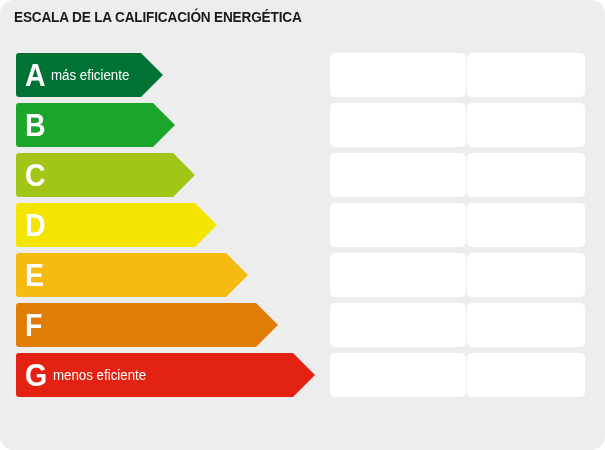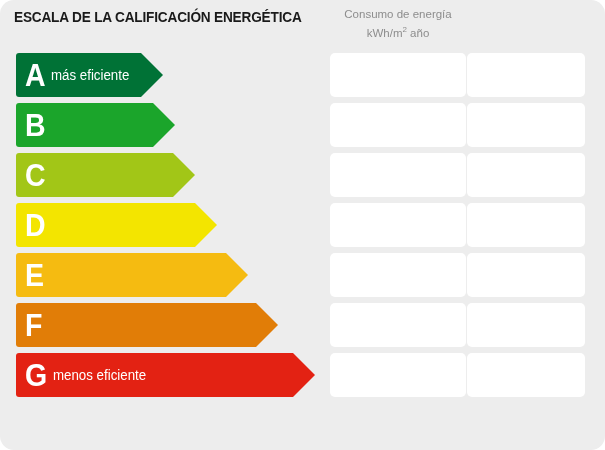--- a/index.html
+++ b/index.html
@@ -132,24 +132,20 @@
   }
 </style>
 </head>
 <body>
 
 <div id="energy-label">
 
   <div class="header">
     <div class="title">ESCALA DE LA CALIFICACIÓN ENERGÉTICA</div>
 
-    <div class="col-head" id="head-consumo">
-      <span>Consumo de energía</span>
-      <span class="l2"><span>kWh/m</span><span class="sub">2</span><span> año</span></span>
-    </div>
 
   </div>
 
   <div class="rows" id="rows-container">
       <div class="row" style="top: 4px;">
         <div class="bar">
           <svg width="147" height="44" viewBox="0 0 147 44">
             <path d="M3 0 L125 0 L147 22 L125 44 L3 44 Q0 44 0 41 L0 3 Q0 0 3 0 Z" fill="#007236"></path>
           </svg>
           <div class="bar-text" style="width: 147px;">

